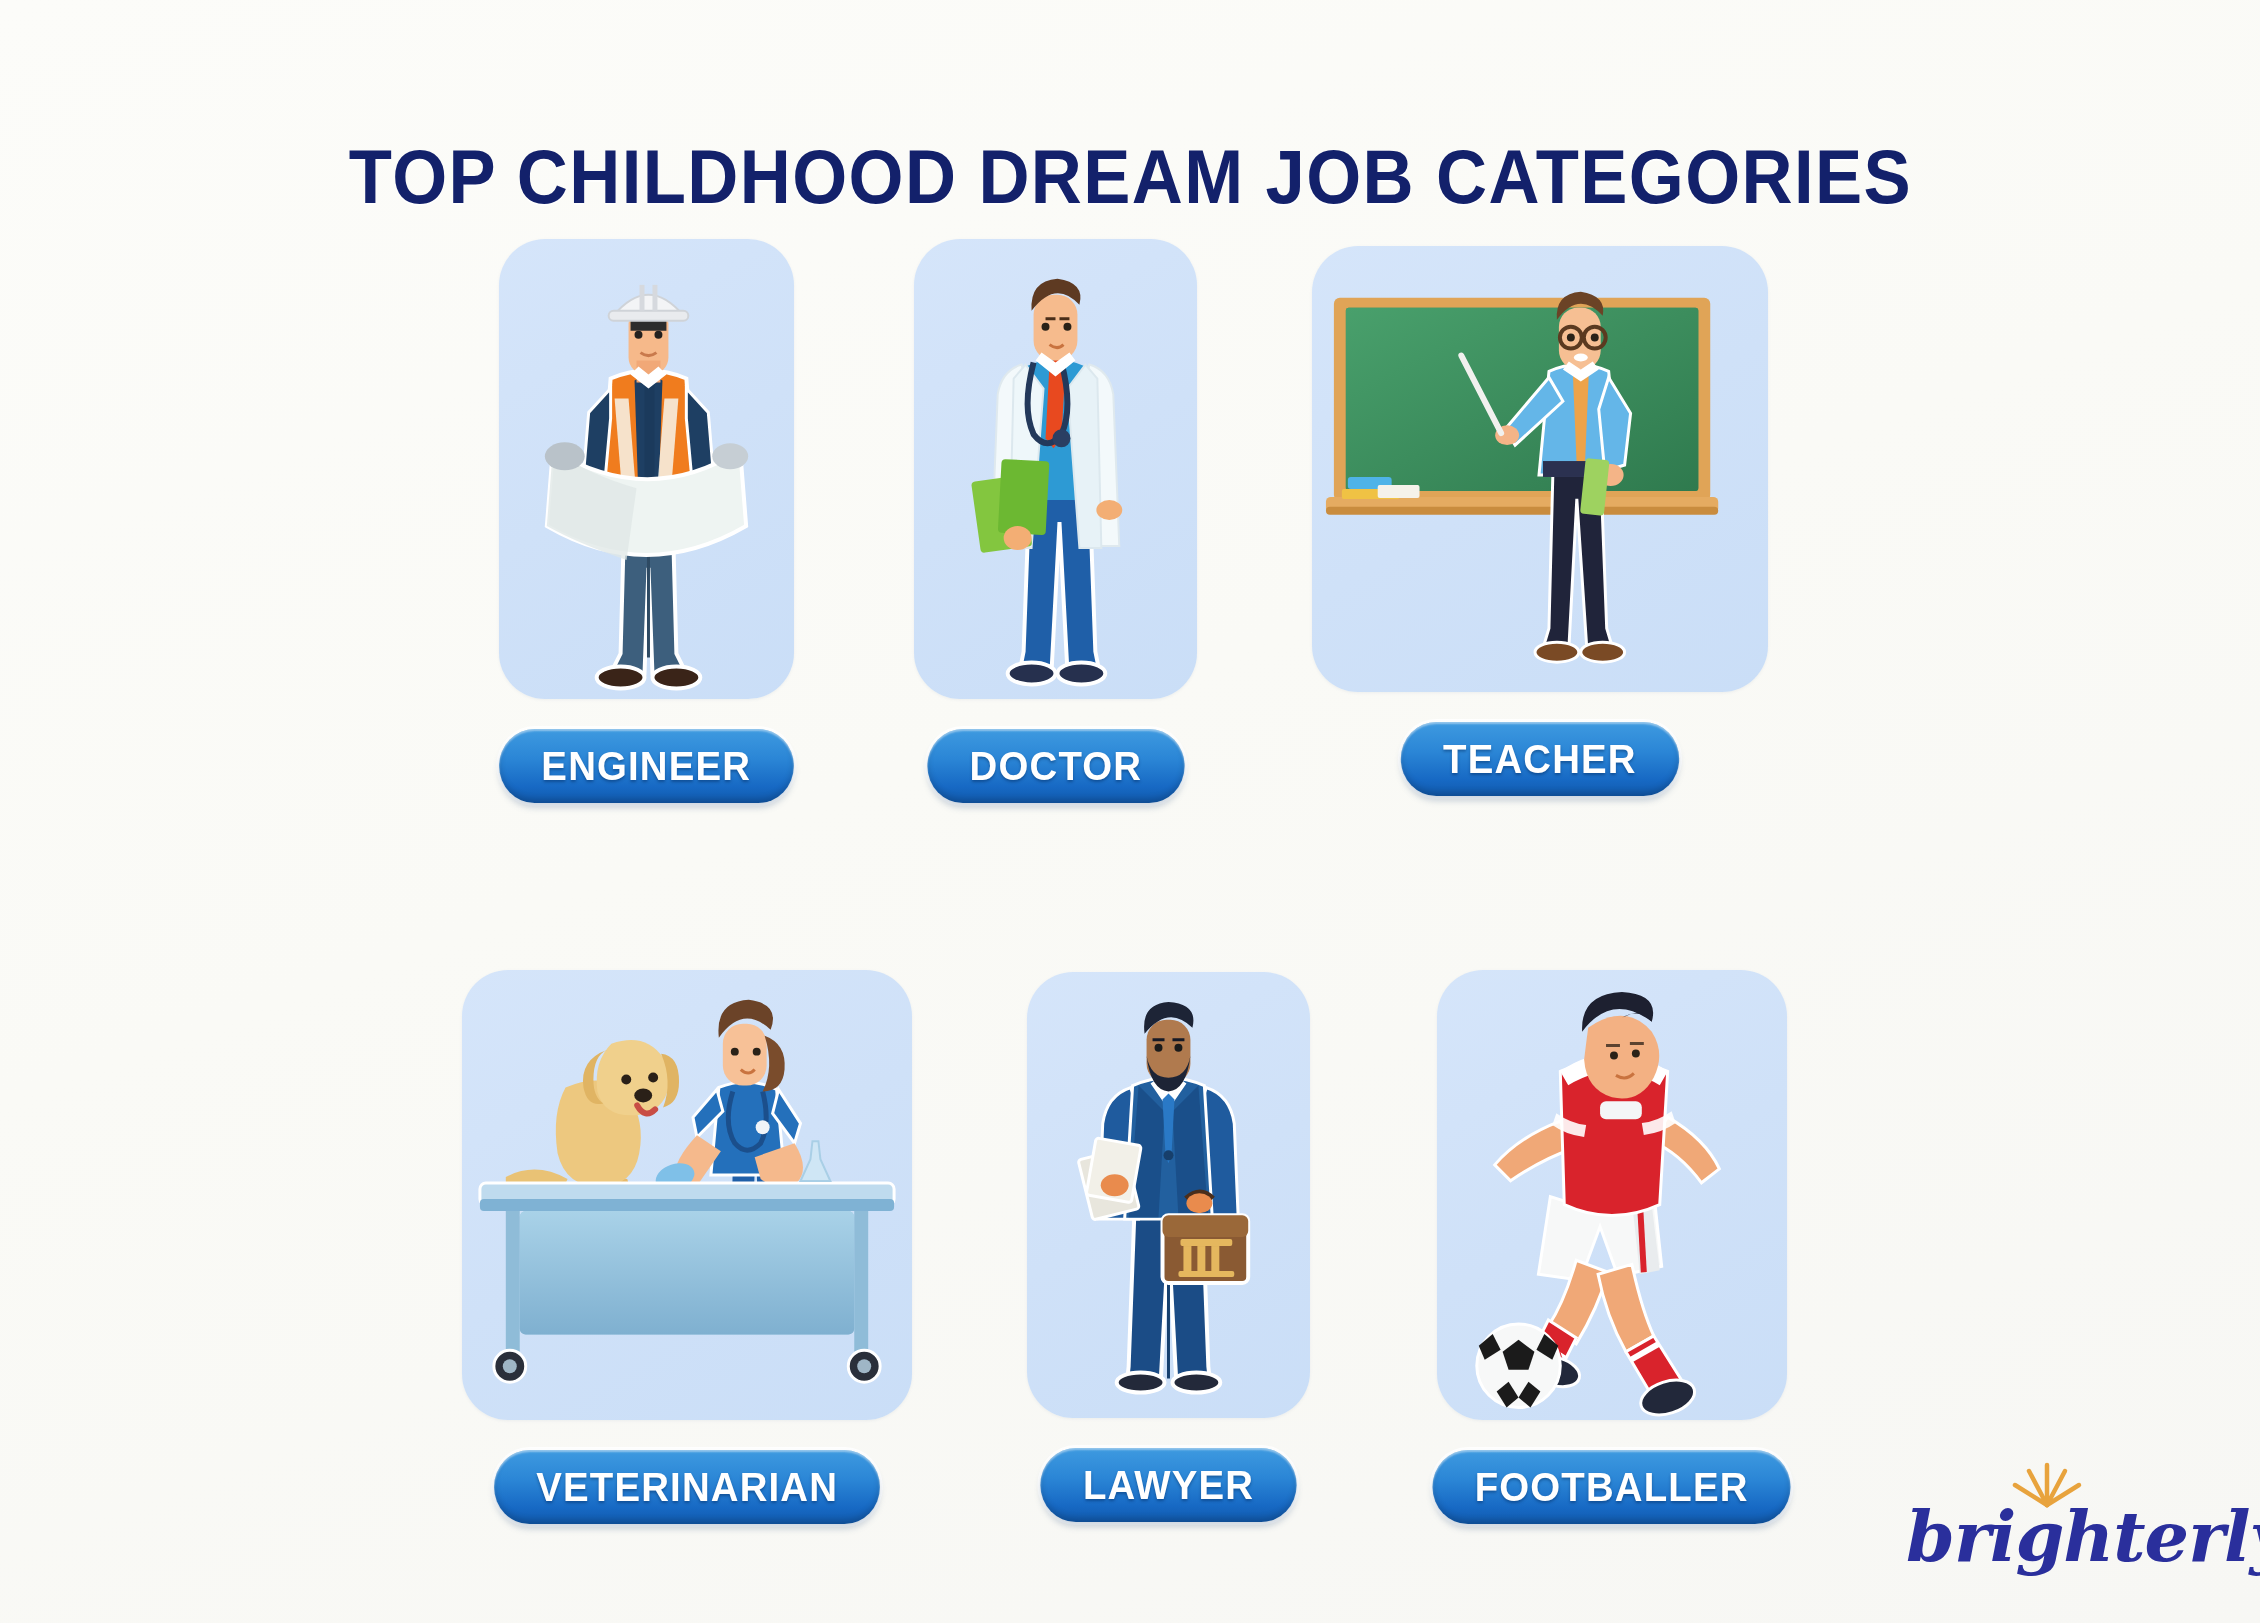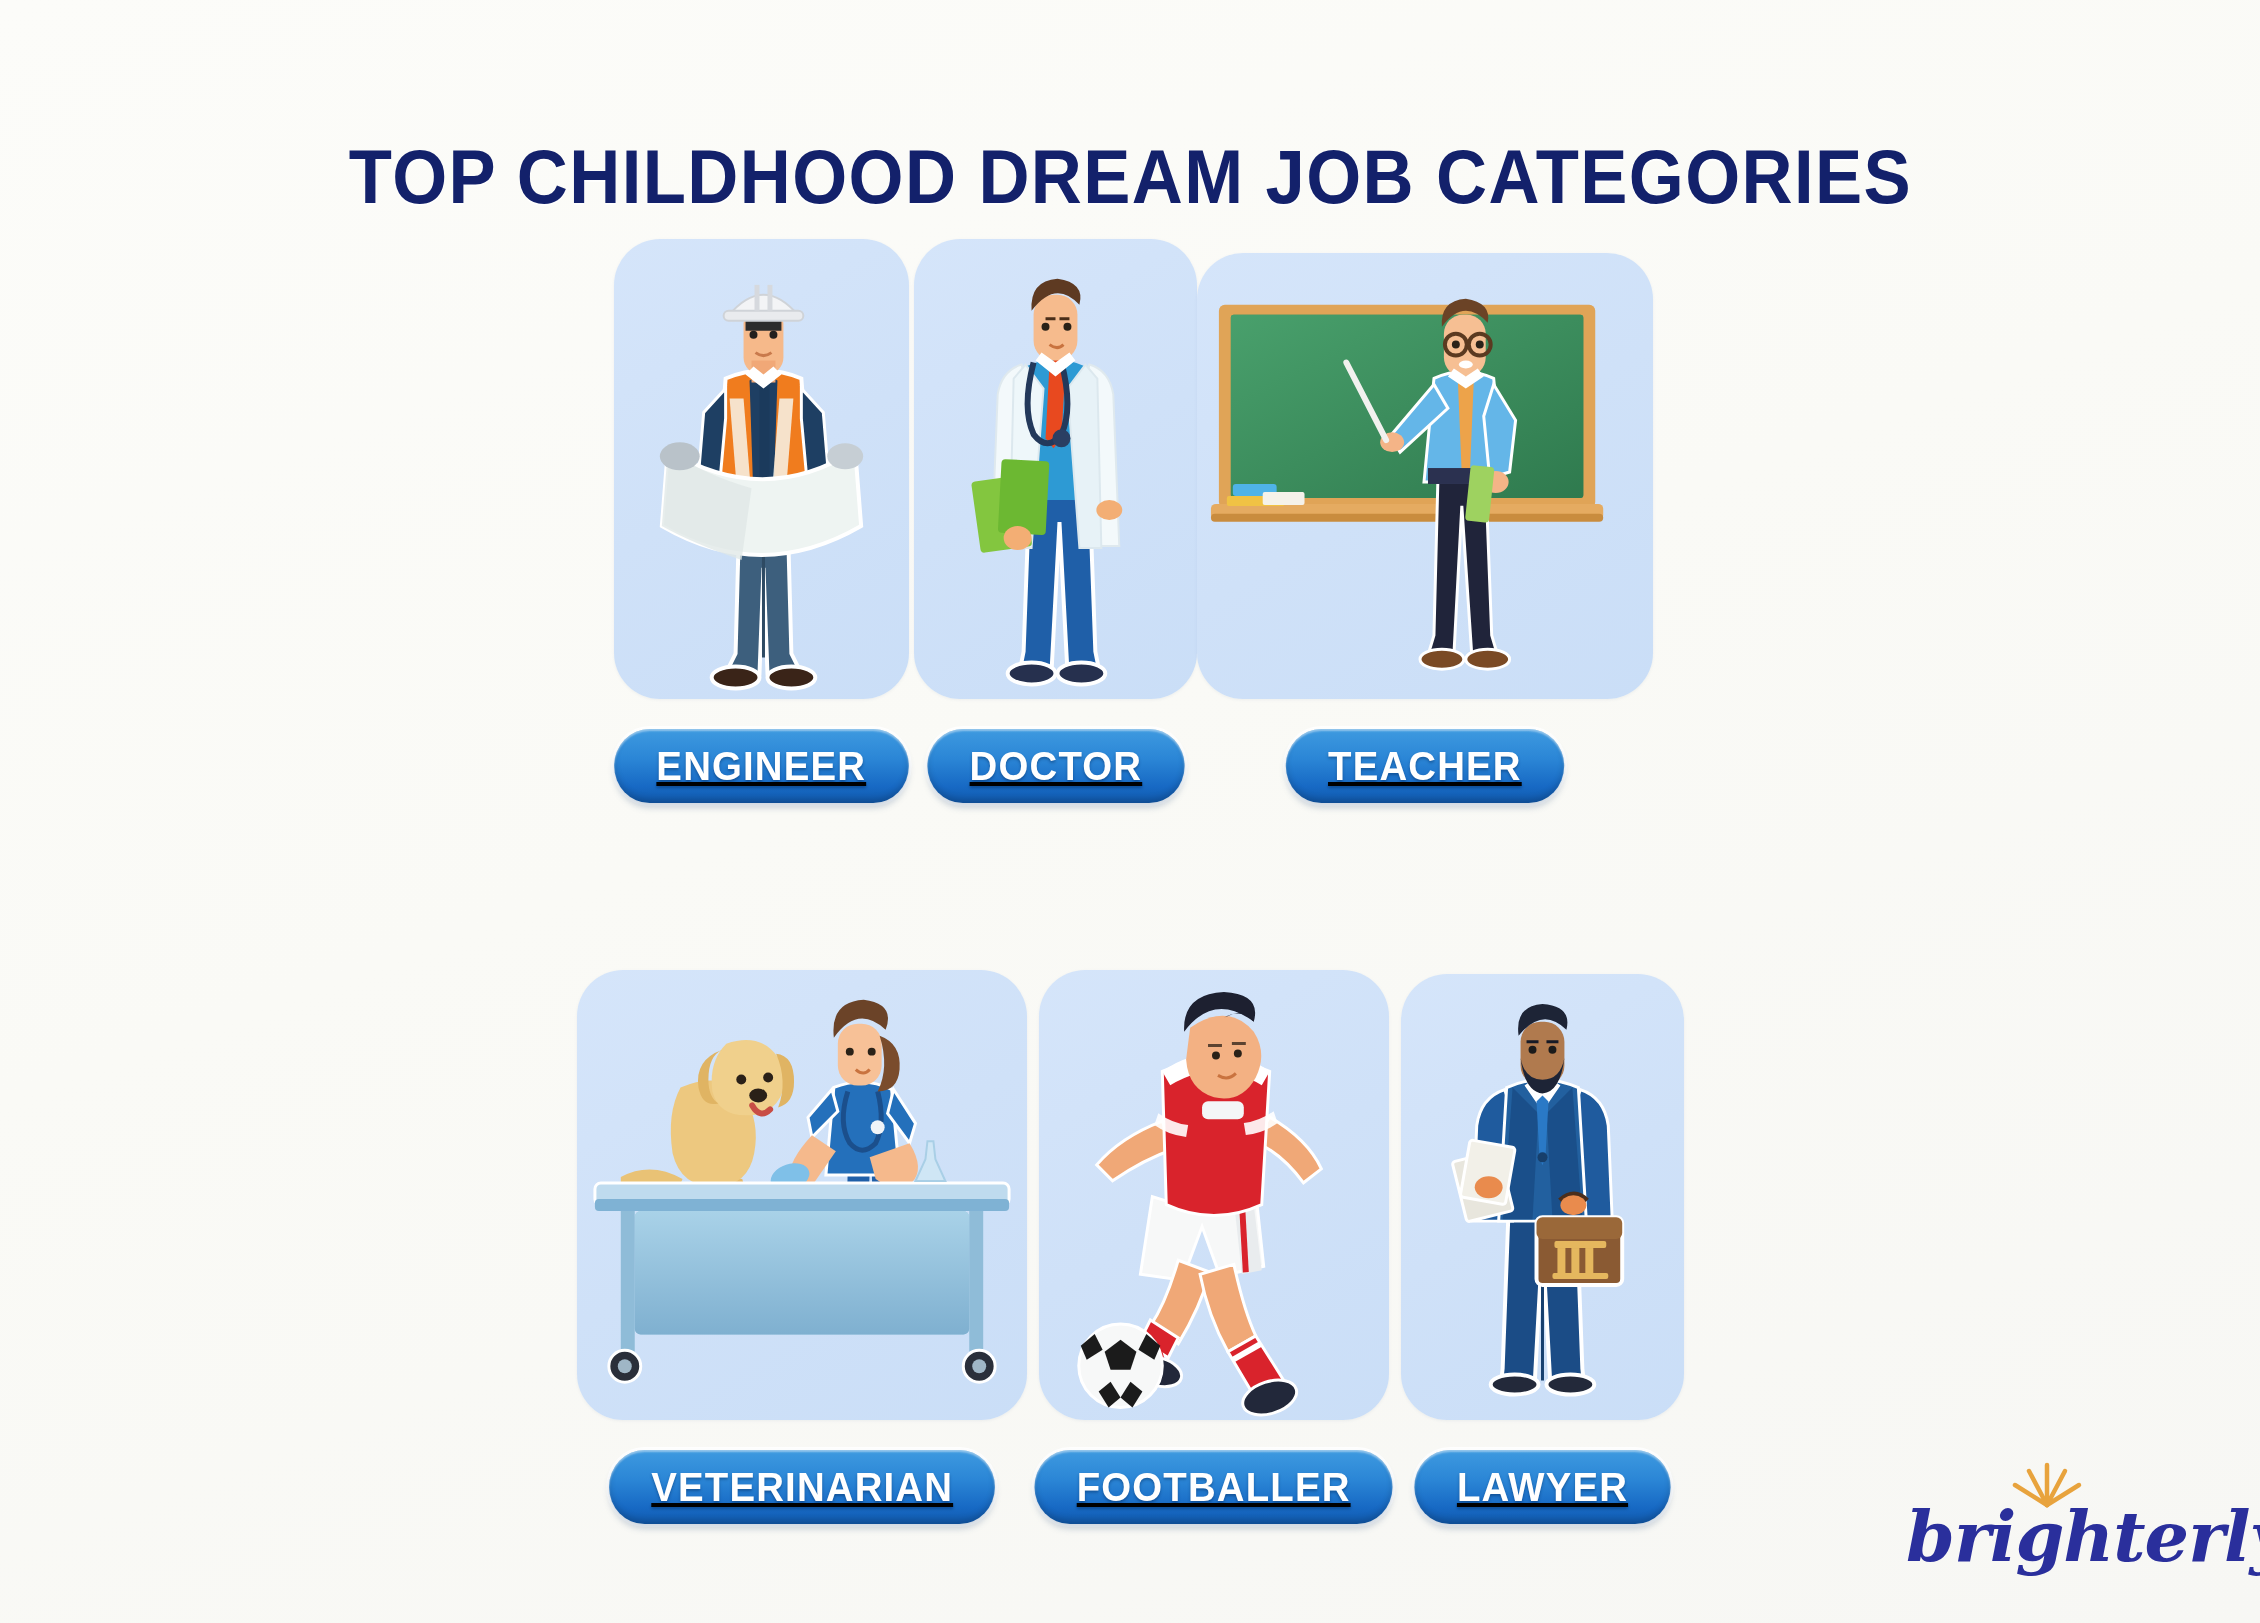--- a/index.html
+++ b/index.html
@@ -36,22 +36,22 @@
   
   .grid {
     position: absolute;
     top: 239px;
     left: 0;
     width: 2261px;
   }
   .row {
     display: flex;
     justify-content: center;
-    align-items: flex-end;
-    text-decoration: underline;
+    align-items: center;
+    gap: 115px;
   }
   .row.row-2 { margin-top: 167px; }
 
   .cell {
     display: flex;
     flex-direction: column;
     align-items: center;
   }
 
   .card {
@@ -319,70 +319,20 @@
           <circle cx="404" cy="398" r="16" fill="#2a2f3a" stroke="#fff" stroke-width="3"></circle>
           <circle cx="404" cy="398" r="7" fill="#9fb6c6"></circle>
 
           <path d="M352 172 l6 0 2 18 10 22 h-30 l10 -22 Z" fill="#cfe6f5" stroke="#a9cfe6" stroke-width="2"></path>
         </svg>
       </div>
       <div class="pill">VETERINARIAN</div>
     </div>
 
     <div class="cell">
-      <div class="card footballer">
-        <svg class="art" viewBox="0 0 352 452">
-
-          <path d="M124 152 q-42 16 -66 44 l16 16 q32 -22 62 -32 Z" fill="#f0a877" stroke="#fff" stroke-width="3"></path>
-
-          <path d="M232 148 q38 22 52 52 l-18 14 q-22 -30 -50 -42 Z" fill="#f0a877" stroke="#fff" stroke-width="3"></path>
-
-          <path d="M114 228 q50 18 104 -4 l8 74 -44 10 -18 -50 -20 54 -42 -6 Z" fill="#f7f8f8" stroke="#fff" stroke-width="3"></path>
-          <path d="M196 232 l20 4 8 66 -20 4 Z" fill="#e9ecee"></path>
-          <path d="M204 232 l4 72" stroke="#d9232c" stroke-width="6"></path>
-
-          <path d="M124 102 q52 -24 108 0 l-8 134 q-48 22 -96 0 Z" fill="#d9232c" stroke="#fff" stroke-width="3"></path>
-          <path d="M124 102 q14 -10 28 -14 l8 16 q-16 4 -28 12 Z" fill="#ffffff"></path>
-          <path d="M232 102 q-14 -10 -28 -14 l-8 16 q16 4 28 12 Z" fill="#ffffff"></path>
-          <path d="M160 90 q18 26 36 0 l-6 -8 q-14 18 -24 0 Z" fill="#ffffff"></path>
-          <path d="M120 144 q14 10 30 12 l-2 12 q-18 -2 -32 -12 Z" fill="#ffffff" opacity="0.9"></path>
-          <path d="M236 142 q-14 10 -30 12 l2 12 q18 -2 32 -12 Z" fill="#ffffff" opacity="0.9"></path>
-          <rect x="164" y="132" width="42" height="18" rx="6" fill="#f4f6f7"></rect>
-
-          <path d="M140 292 q-12 42 -28 66 l28 18 q22 -36 32 -72 Z" fill="#f0a877" stroke="#fff" stroke-width="3"></path>
-          <path d="M112 352 l28 18 -10 20 -28 -18 Z" fill="#d9232c" stroke="#fff" stroke-width="3"></path>
-          <path d="M100 372 q-16 16 -4 30 q16 14 32 -4 l-6 -22 Z" fill="#d9232c"></path>
-
-          <path d="M196 296 q10 46 22 72 l-28 16 q-20 -36 -28 -78 Z" fill="#f0a877" stroke="#fff" stroke-width="3"></path>
-          <path d="M190 384 l28 -16 34 54 -30 16 Z" fill="#d9232c" stroke="#fff" stroke-width="3"></path>
-          <path d="M195 392 l28 -16" stroke="#ffffff" stroke-width="6"></path>
-          <ellipse cx="232" cy="430" rx="28" ry="16" fill="#22283a" stroke="#fff" stroke-width="3" transform="rotate(-18 232 430)"></ellipse>
-
-          <ellipse cx="120" cy="404" rx="24" ry="14" fill="#22283a" stroke="#fff" stroke-width="3" transform="rotate(16 120 404)"></ellipse>
-
-          <circle cx="82" cy="398" r="42" fill="#f7f8f8" stroke="#fff" stroke-width="3"></circle>
-          <polygon points="82,372 98,384 92,402 72,402 66,384" fill="#1b1b1b"></polygon>
-          <path d="M56 366 l8 16 -16 10 -6 -14 Z" fill="#1b1b1b"></path>
-          <path d="M108 366 l-8 16 16 10 6 -14 Z" fill="#1b1b1b"></path>
-          <path d="M60 424 l12 -10 10 16 -12 10 Z" fill="#1b1b1b"></path>
-          <path d="M104 424 l-12 -10 -10 16 12 10 Z" fill="#1b1b1b"></path>
-
-          <path d="M152 58 q38 -26 64 4 q14 22 2 46 q-14 26 -42 20 q-26 -8 -28 -38 Z" fill="#f3b183"></path>
-          <path d="M146 62 q30 -40 70 -10 q8 -28 -30 -30 q-42 2 -40 40 Z" fill="#1d2030"></path>
-          <path d="M186 48 q18 -10 30 4 q-4 -16 -30 -4 Z" fill="#1d2030"></path>
-          <circle cx="178" cy="86" r="4" fill="#2a2218"></circle>
-          <circle cx="200" cy="84" r="4" fill="#2a2218"></circle>
-          <path d="M170 76 h14 M194 74 h14" stroke="#5c4330" stroke-width="3"></path>
-          <path d="M180 106 q10 6 18 -2" stroke="#c9733f" stroke-width="3" fill="none"></path>
-        </svg>
-      </div>
-      <div class="pill">FOOTBALLER</div>
-    </div>
-
-    <div class="cell">
       <div class="card lawyer">
         <svg class="art" viewBox="0 0 284 448">
 
           <path d="M108 236 l-6 160 -2 18 h34 l8 -146 8 146 h34 l-2 -18 -6 -160 Z" fill="#1b4c86" stroke="#fff" stroke-width="4"></path>
           <path d="M142 240 l0 168" stroke="#16406f" stroke-width="3"></path>
           <ellipse cx="114" cy="412" rx="24" ry="10" fill="#23293a" stroke="#fff" stroke-width="4"></ellipse>
           <ellipse cx="170" cy="412" rx="24" ry="10" fill="#23293a" stroke="#fff" stroke-width="4"></ellipse>
 
           <path d="M104 116 q-24 8 -28 36 l-4 96 h40 l6 -92 Z" fill="#1f5b9e" stroke="#fff" stroke-width="3"></path>
           <path d="M180 116 q24 8 28 36 l4 96 h-40 l-6 -92 Z" fill="#1f5b9e" stroke="#fff" stroke-width="3"></path>
@@ -410,20 +360,70 @@
 
           <rect x="120" y="48" width="44" height="64" rx="20" fill="#b07a4e"></rect>
           <path d="M118 62 q24 -30 48 -6 q6 -24 -24 -26 q-28 2 -24 32 Z" fill="#1d2436"></path>
           <path d="M120 84 q4 34 22 36 q18 -2 22 -36 q-4 22 -22 22 q-18 0 -22 -22 Z" fill="#1d2436"></path>
           <circle cx="132" cy="76" r="4" fill="#1b1b1b"></circle>
           <circle cx="152" cy="76" r="4" fill="#1b1b1b"></circle>
           <path d="M126 68 h12 M146 68 h12" stroke="#161a26" stroke-width="3"></path>
         </svg>
       </div>
       <div class="pill">LAWYER</div>
+    </div>
+
+    <div class="cell">
+      <div class="card footballer">
+        <svg class="art" viewBox="0 0 352 452">
+
+          <path d="M124 152 q-42 16 -66 44 l16 16 q32 -22 62 -32 Z" fill="#f0a877" stroke="#fff" stroke-width="3"></path>
+
+          <path d="M232 148 q38 22 52 52 l-18 14 q-22 -30 -50 -42 Z" fill="#f0a877" stroke="#fff" stroke-width="3"></path>
+
+          <path d="M114 228 q50 18 104 -4 l8 74 -44 10 -18 -50 -20 54 -42 -6 Z" fill="#f7f8f8" stroke="#fff" stroke-width="3"></path>
+          <path d="M196 232 l20 4 8 66 -20 4 Z" fill="#e9ecee"></path>
+          <path d="M204 232 l4 72" stroke="#d9232c" stroke-width="6"></path>
+
+          <path d="M124 102 q52 -24 108 0 l-8 134 q-48 22 -96 0 Z" fill="#d9232c" stroke="#fff" stroke-width="3"></path>
+          <path d="M124 102 q14 -10 28 -14 l8 16 q-16 4 -28 12 Z" fill="#ffffff"></path>
+          <path d="M232 102 q-14 -10 -28 -14 l-8 16 q16 4 28 12 Z" fill="#ffffff"></path>
+          <path d="M160 90 q18 26 36 0 l-6 -8 q-14 18 -24 0 Z" fill="#ffffff"></path>
+          <path d="M120 144 q14 10 30 12 l-2 12 q-18 -2 -32 -12 Z" fill="#ffffff" opacity="0.9"></path>
+          <path d="M236 142 q-14 10 -30 12 l2 12 q18 -2 32 -12 Z" fill="#ffffff" opacity="0.9"></path>
+          <rect x="164" y="132" width="42" height="18" rx="6" fill="#f4f6f7"></rect>
+
+          <path d="M140 292 q-12 42 -28 66 l28 18 q22 -36 32 -72 Z" fill="#f0a877" stroke="#fff" stroke-width="3"></path>
+          <path d="M112 352 l28 18 -10 20 -28 -18 Z" fill="#d9232c" stroke="#fff" stroke-width="3"></path>
+          <path d="M100 372 q-16 16 -4 30 q16 14 32 -4 l-6 -22 Z" fill="#d9232c"></path>
+
+          <path d="M196 296 q10 46 22 72 l-28 16 q-20 -36 -28 -78 Z" fill="#f0a877" stroke="#fff" stroke-width="3"></path>
+          <path d="M190 384 l28 -16 34 54 -30 16 Z" fill="#d9232c" stroke="#fff" stroke-width="3"></path>
+          <path d="M195 392 l28 -16" stroke="#ffffff" stroke-width="6"></path>
+          <ellipse cx="232" cy="430" rx="28" ry="16" fill="#22283a" stroke="#fff" stroke-width="3" transform="rotate(-18 232 430)"></ellipse>
+
+          <ellipse cx="120" cy="404" rx="24" ry="14" fill="#22283a" stroke="#fff" stroke-width="3" transform="rotate(16 120 404)"></ellipse>
+
+          <circle cx="82" cy="398" r="42" fill="#f7f8f8" stroke="#fff" stroke-width="3"></circle>
+          <polygon points="82,372 98,384 92,402 72,402 66,384" fill="#1b1b1b"></polygon>
+          <path d="M56 366 l8 16 -16 10 -6 -14 Z" fill="#1b1b1b"></path>
+          <path d="M108 366 l-8 16 16 10 6 -14 Z" fill="#1b1b1b"></path>
+          <path d="M60 424 l12 -10 10 16 -12 10 Z" fill="#1b1b1b"></path>
+          <path d="M104 424 l-12 -10 -10 16 12 10 Z" fill="#1b1b1b"></path>
+
+          <path d="M152 58 q38 -26 64 4 q14 22 2 46 q-14 26 -42 20 q-26 -8 -28 -38 Z" fill="#f3b183"></path>
+          <path d="M146 62 q30 -40 70 -10 q8 -28 -30 -30 q-42 2 -40 40 Z" fill="#1d2030"></path>
+          <path d="M186 48 q18 -10 30 4 q-4 -16 -30 -4 Z" fill="#1d2030"></path>
+          <circle cx="178" cy="86" r="4" fill="#2a2218"></circle>
+          <circle cx="200" cy="84" r="4" fill="#2a2218"></circle>
+          <path d="M170 76 h14 M194 74 h14" stroke="#5c4330" stroke-width="3"></path>
+          <path d="M180 106 q10 6 18 -2" stroke="#c9733f" stroke-width="3" fill="none"></path>
+        </svg>
+      </div>
+      <div class="pill">FOOTBALLER</div>
     </div>
   </div>
 </div>
 
 <div class="logo">
   <svg class="logo-spark" width="86" height="54" viewBox="0 0 86 54">
     <g stroke="#e8a33d" stroke-width="4.5" stroke-linecap="round" fill="none">
       <line x1="43" y1="48" x2="43" y2="8"></line>
       <line x1="43" y1="48" x2="25" y2="14"></line>
       <line x1="43" y1="48" x2="61" y2="14"></line>

